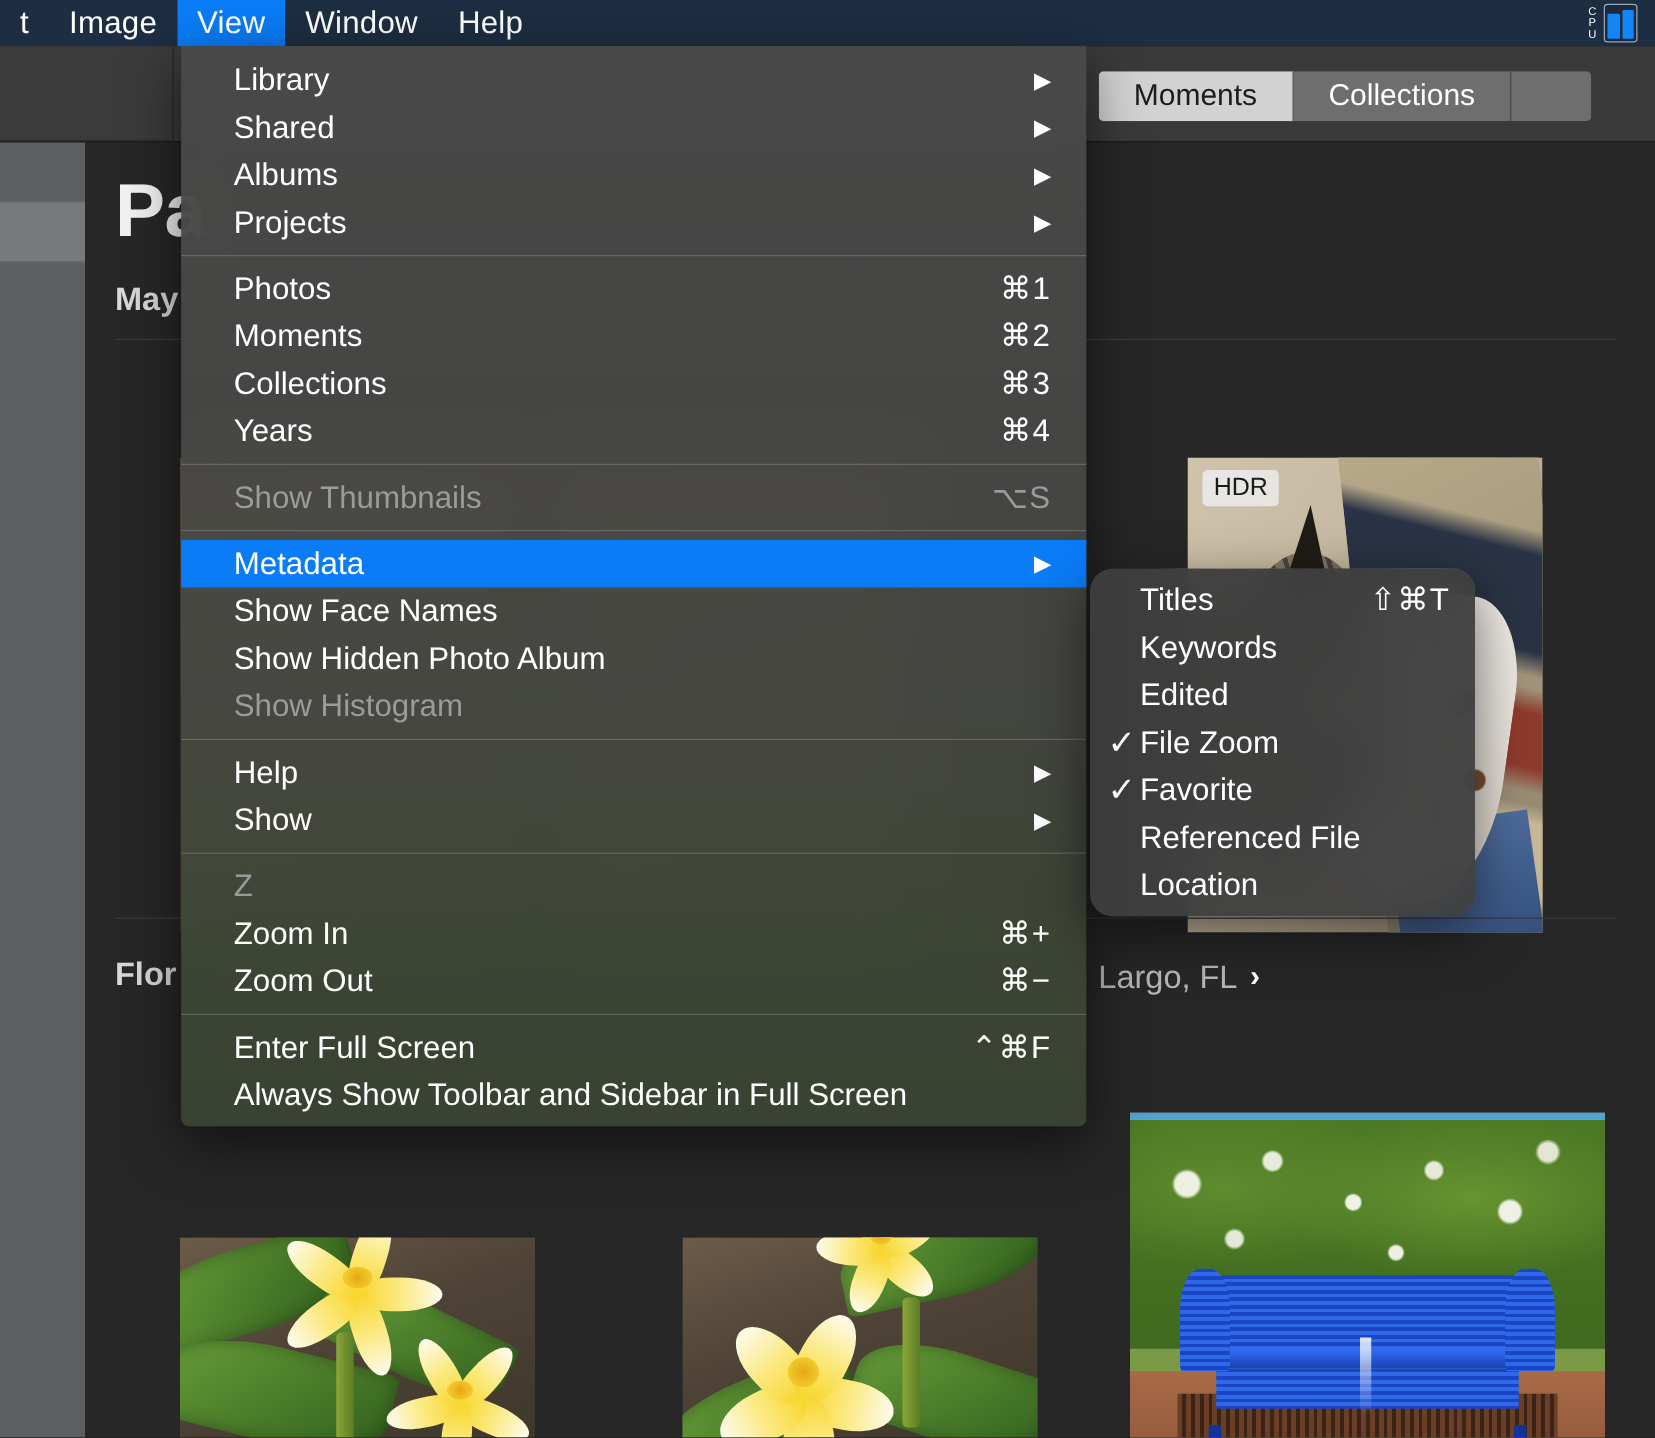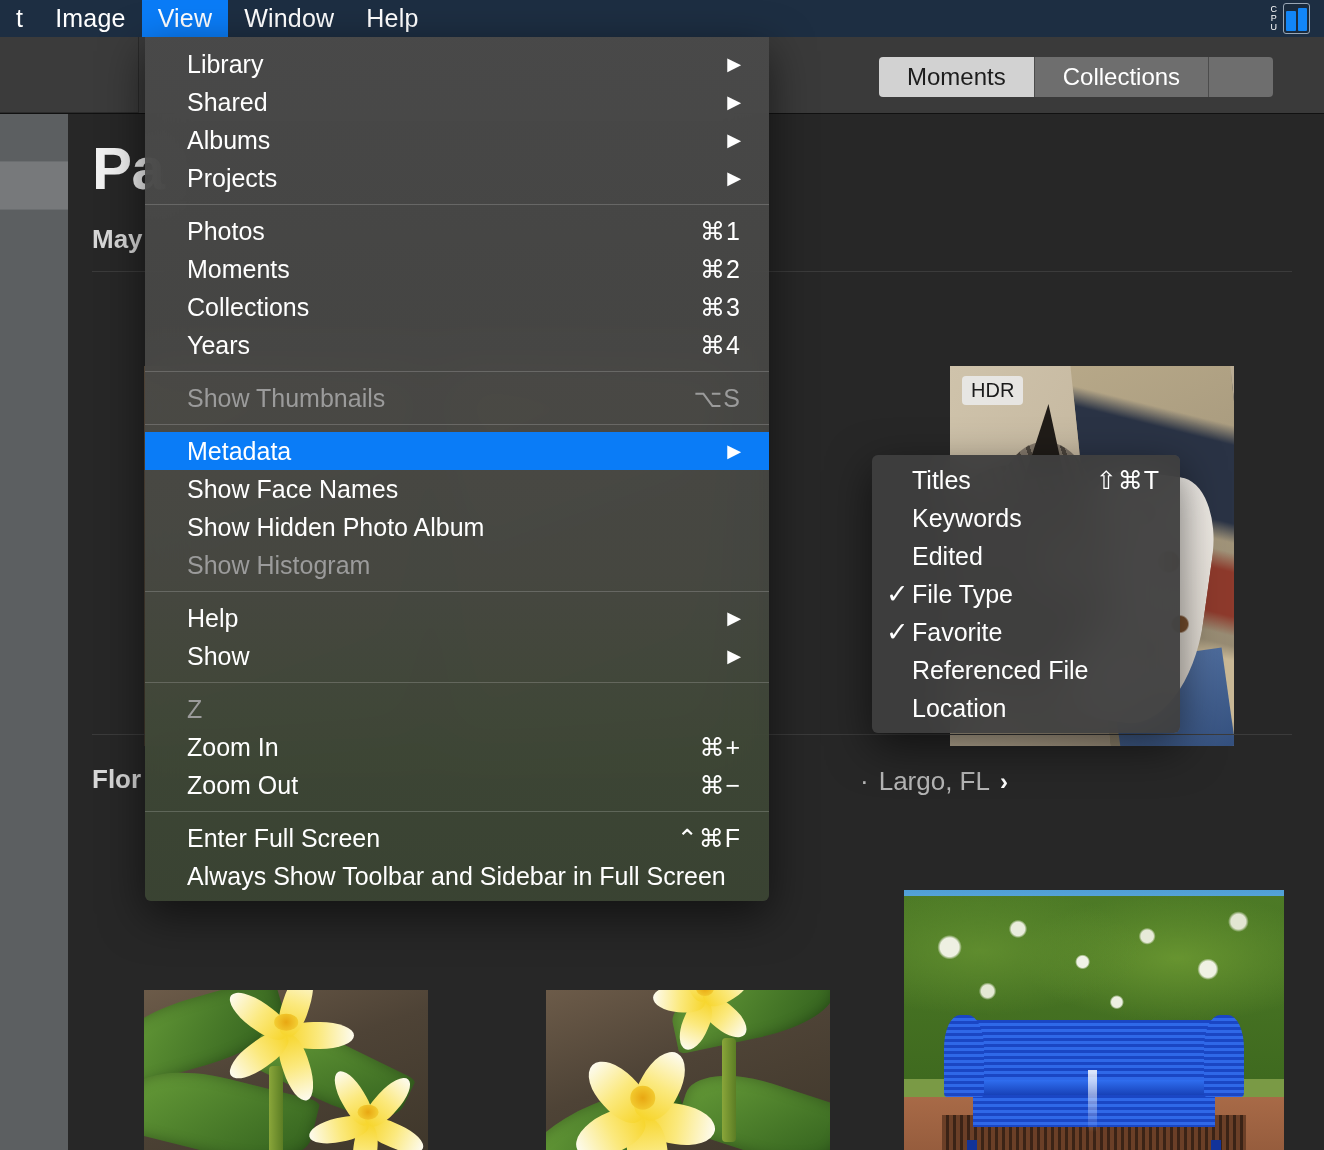--- a/index.html
+++ b/index.html
@@ -275,27 +275,27 @@
     position: absolute; left: 48%; top: 40%; width: 3%; height: 50%;
     background: linear-gradient(180deg, rgba(255,255,255,.85), rgba(255,255,255,0));
   }
 
   
   .menu-panel {
     position: absolute;
     background: rgba(70,70,70,0.93);
     backdrop-filter: blur(22px);
     -webkit-backdrop-filter: blur(22px);
-    border-radius: 6px;
+    border-radius: 18px;
     box-shadow: 0 14px 44px rgba(0,0,0,.55);
     z-index: 70;
     padding: 6px 0;
   }
   #view-menu {
-    top: 37px; left: 145px; width: 624px;
+    top: 37px; left: 145px; width: 724px;
     border-radius: 0 0 6px 6px;
     background: linear-gradient(180deg,
       rgba(74,74,74,.94) 0%,
       rgba(72,72,70,.93) 38%,
       rgba(70,72,66,.93) 62%,
       rgba(63,72,55,.93) 82%,
       rgba(60,70,52,.93) 100%);
     padding-top: 8px;
   }
   .mi {
@@ -544,21 +544,21 @@
         <span class="shortcut">⇧⌘T</span>
       </div>
       <div class="mi">
         <span class="label">Keywords</span>
       </div>
       <div class="mi">
         <span class="label">Edited</span>
       </div>
       <div class="mi">
         <span class="checkmark">✓</span>
-        <span class="label">File Type</span>
+        <span class="label">File Zoom</span>
       </div>
       <div class="mi">
         <span class="checkmark">✓</span>
         <span class="label">Favorite</span>
       </div>
       <div class="mi">
         <span class="label">Referenced File</span>
       </div>
       <div class="mi">
         <span class="label">Location</span>

